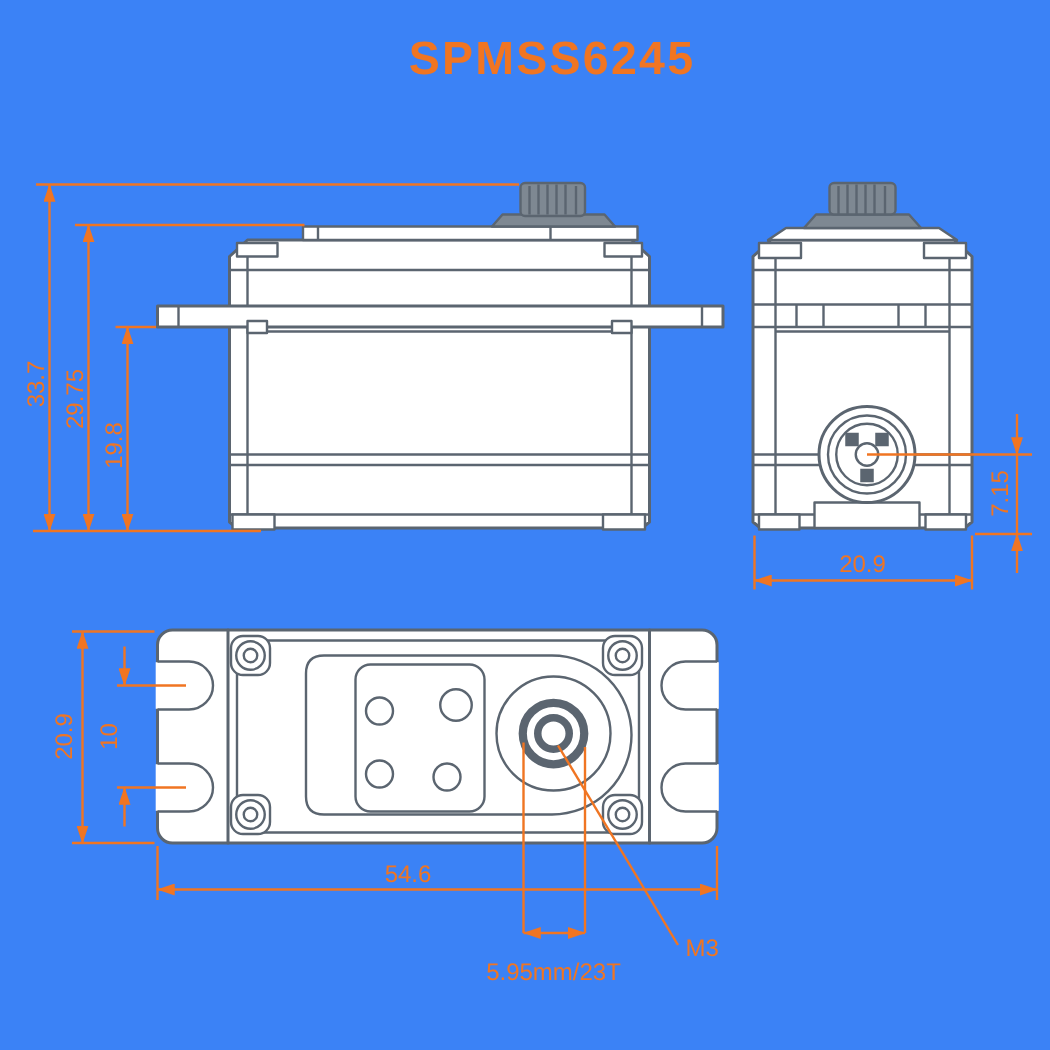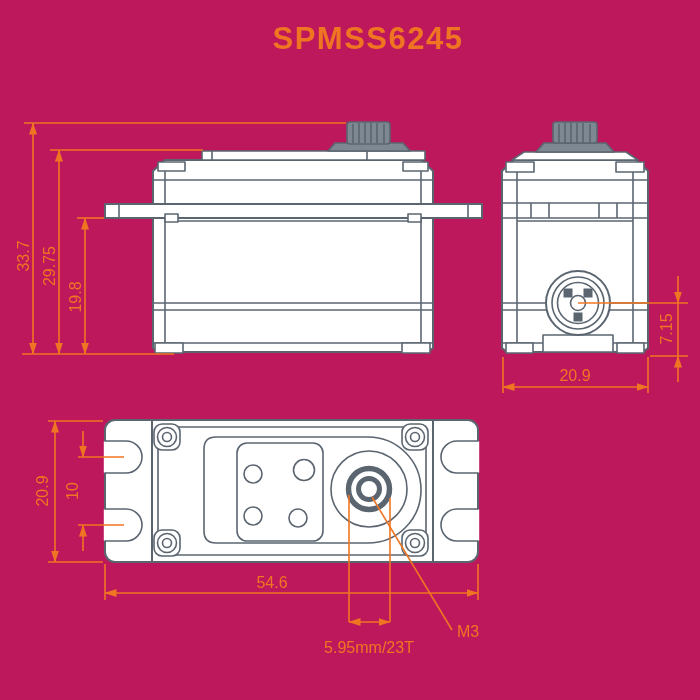--- a/index.html
+++ b/index.html
@@ -1,16 +1,16 @@
 <!DOCTYPE html>
 <html><head>
 <meta charset="utf-8">
 <style>
   html,body{margin:0;padding:0;background:#fff;}
-  #stage{position:relative;width:700px;height:700px;background:#be185d;overflow:hidden;
+  #stage{position:relative;width:700px;height:700px;background:#3b82f6;overflow:hidden;
          font-family:"Liberation Sans",sans-serif;}
   svg{display:block;}
   .g   {stroke:#5b6570;stroke-width:2;fill:none;stroke-linejoin:round;stroke-linecap:round;}
   .gt  {stroke:#5b6570;stroke-width:1.6;fill:none;stroke-linejoin:round;}
   .gw  {stroke:#5b6570;stroke-width:2;fill:#ffffff;stroke-linejoin:round;}
   .gwt {stroke:#5b6570;stroke-width:1.6;fill:#ffffff;stroke-linejoin:round;}
   .gf  {stroke:#5b6570;stroke-width:1.6;fill:#7e8892;stroke-linejoin:round;}
   .gsq {stroke:none;fill:#5b6570;}
   .er  {stroke:none;fill:#ffffff;}
   .dim {stroke:#f07522;stroke-width:1.6;fill:none;}

